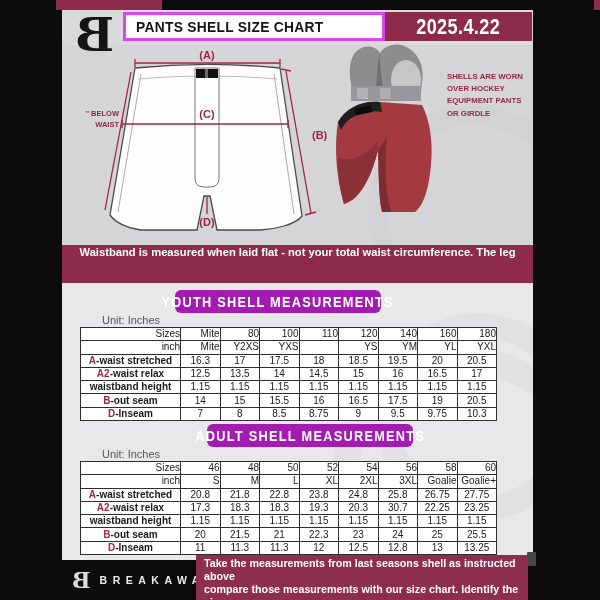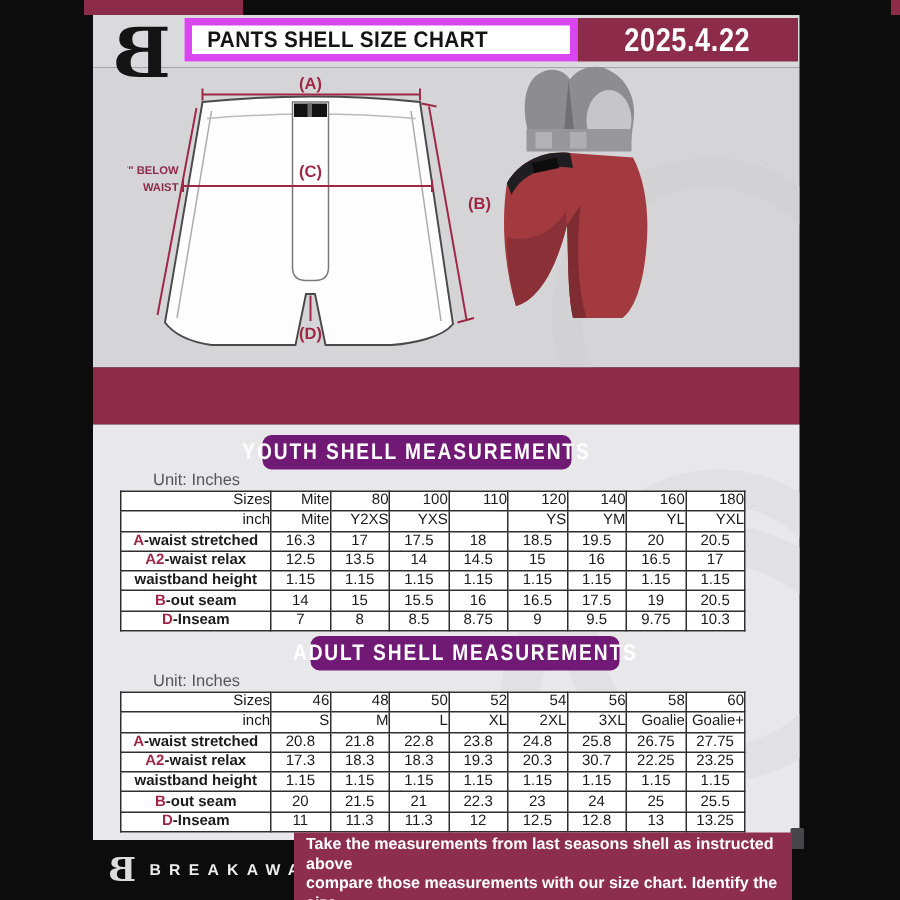--- a/index.html
+++ b/index.html
@@ -9,42 +9,42 @@
 
   
   .top-strip{left:56px;top:0;width:106px;height:10px;background:#8c2b4a;}
   .top-strip-r{left:594px;top:0;width:6px;height:10px;background:#8c2b4a;}
 
   
   .header-bar{left:62px;top:10px;width:471px;height:35px;background:#dadadc;}
   .logo-b{left:66px;top:9px;width:56px;height:58px;z-index:5;display:flex;align-items:flex-start;justify-content:center;}
   .logo-b .glyph{font-family:"DejaVu Serif",serif;font-weight:bold;font-size:46px;line-height:52px;
                  color:#141414;transform:scaleX(-1);display:inline-block;}
-  .title-box{left:123px;top:12px;width:262px;height:29px;background:#ffffff;border:5px solid #d946ef;
+  .title-box{left:123px;top:12px;width:262px;height:29px;background:#ffffff;border:3px solid #d946ef;
              box-sizing:border-box;display:flex;align-items:center;}
   .title-box span{display:inline-block;transform:scaleX(0.92);transform-origin:left center;
                   font-size:15px;font-weight:bold;color:#141414;letter-spacing:.3px;padding-left:11px;white-space:nowrap;}
   .date-box{left:385px;top:12px;width:147px;height:29px;background:#8c2b4a;display:flex;align-items:center;justify-content:center;}
   .date-box span{display:inline-block;transform:scaleX(0.82);font-size:22px;font-weight:bold;color:#fff;letter-spacing:.5px;}
 
   
   .diagram-area{left:62px;top:45px;width:471px;height:200px;background:#d5d5d7;overflow:hidden;}
   .ring{position:absolute;border-radius:50%;}
   .mlabel{fill:#9e2746;font:bold 11px "Liberation Sans",sans-serif;}
   .wnote{fill:#8c2b4a;font:bold 7.5px "Liberation Sans",sans-serif;}
   .mline{stroke:#9e2746;stroke-width:1.3px;}
   .photo-note{left:447px;top:71px;width:92px;color:#8c2b4a;font-size:7.8px;font-weight:bold;line-height:12.2px;}
 
   
   .banner{left:62px;top:245px;width:471px;height:38px;background:#8c2b4a;color:#fff;
           text-align:center;font-size:11.2px;font-weight:bold;line-height:12.6px;padding-top:1px;box-sizing:border-box;}
 
   
   .tables-section{left:62px;top:283px;width:471px;height:277px;background:#e8e8ea;overflow:hidden;}
-  .sec-title{position:absolute;left:113px;width:206px;height:23px;background:#701a75;border-radius:6px;
+  .sec-title{position:absolute;left:113px;width:206px;height:23px;background:#a21caf;border-radius:6px;
              display:flex;align-items:center;justify-content:center;}
   .sec-title span{display:inline-block;transform:scaleX(0.85);font-size:15px;font-weight:bold;color:#fff;letter-spacing:1.5px;white-space:nowrap;}
   .unit{position:absolute;left:0;width:394px;text-align:left;font-size:11px;color:#57575b;padding-left:40px;}
   table.meas{position:absolute;left:18px;width:417px;border-collapse:collapse;table-layout:fixed;background:#fff;}
   table.meas td{border:1px solid #2e2e2e;height:12.3px;font-size:10px;color:#1a1a1a;
                 text-align:center;padding:0;line-height:1;overflow:hidden;white-space:nowrap;}
   table.meas td.lbl{font-weight:bold;}
   table.meas tr.hdr td{font-weight:normal;text-align:right;}
   table.meas col.c0{width:100px;}
   .accent{color:#9e2746;}
@@ -123,22 +123,29 @@
     <rect x="17" y="44" width="70" height="15" fill="#97979b"></rect>
     <rect x="23" y="46" width="11" height="11" fill="#b2b2b4"></rect>
     <rect x="46" y="46" width="11" height="11" fill="#aeaeb0"></rect>
     <path d="M4,80 C12,66 28,58 46,60 L88,63 C96,78 99,100 97,122 C95,148 89,164 81,170 L48,170 C44,152 45,126 44,108 C36,140 24,158 10,162 C2,136 0,104 4,80 Z" fill="#a23a40"></path>
     <path d="M44,108 C36,140 24,158 10,162 C6,148 4,132 4,116 C18,120 34,114 43,99 Z" fill="#8c3037"></path>
     <path d="M48,170 C44,152 45,126 44,108 L53,95 C50,122 51,150 57,170 Z" fill="#7e2b31"></path>
     <path d="M4,80 C12,66 28,58 46,60 L48,70 C30,67 13,75 7,88 Z" fill="#1f1f21"></path>
     <rect x="21" y="65" width="17" height="7" fill="#0d0d0d" transform="rotate(-12 29 68)"></rect>
   </svg>
 
+  <div class="abs photo-note">
+    <div>SHELLS ARE WORN</div>
+    <div>OVER HOCKEY</div>
+    <div>EQUIPMENT PANTS</div>
+    <div>OR GIRDLE</div>
+  </div>
 
   <div class="abs banner">
+    <div>Waistband is measured when laid flat - not your total waist circumference. The leg</div>
   </div>
 
   <div class="abs tables-section">
     <div class="ring" style="right:-50px;top:30px;width:160px;height:160px;border:24px solid #dedee1;opacity:.7;"></div>
     <div class="ring" style="right:-70px;bottom:-60px;width:220px;height:220px;border:26px solid #dedee1;opacity:.7;"></div>
 
     <div class="sec-title" style="top:7px;">
       <span>YOUTH SHELL MEASUREMENTS</span>
     </div>
     <div class="unit" style="top:31px;">Unit: Inches</div>

